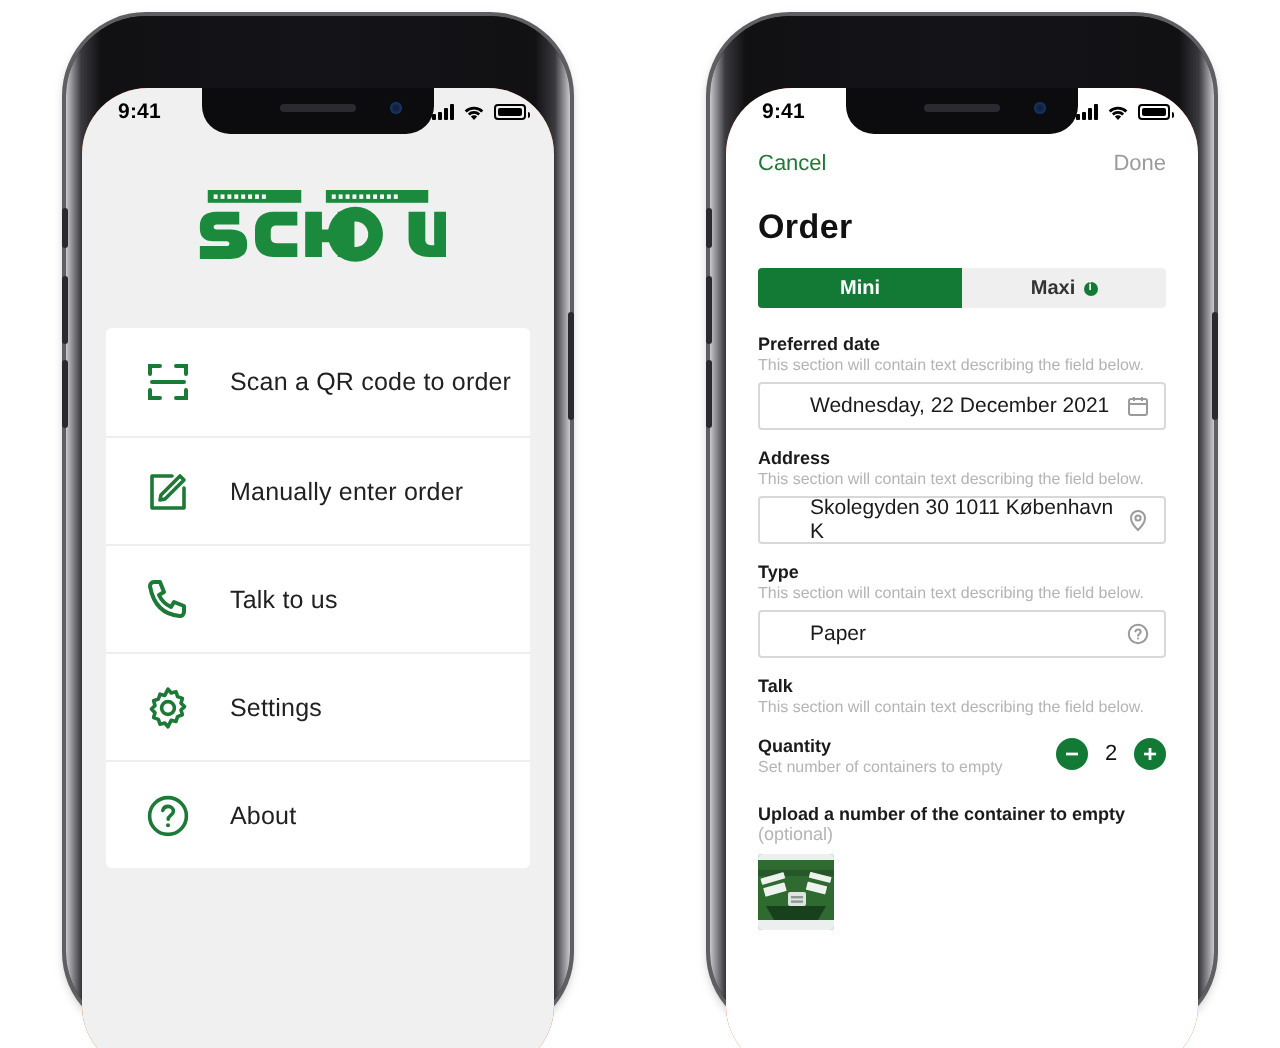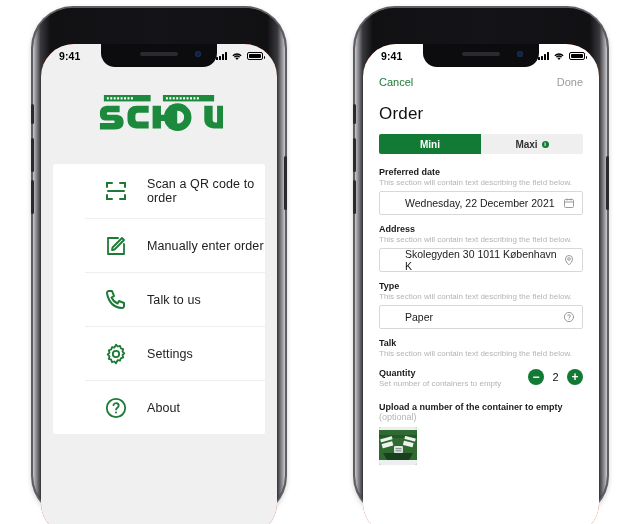--- a/index.html
+++ b/index.html
@@ -133,21 +133,20 @@
   .logo-wrap {
     height: 96px;
     display: flex; align-items: center; justify-content: center;
   }
   .logo { width: 128px; }
   .menu-card {
     margin: 0 12px;
     background: #fff;
     border-radius: 3px;
     overflow: hidden;
-    padding-left: 32px;
   }
   .menu-row {
     display: flex; align-items: center;
     height: 54px;
     padding: 0 0 0 16px;
     background: #fff;
     cursor: pointer;
   }
   .menu-row + .menu-row { border-top: 1.5px solid #eeeeee; }
   .menu-ico {
@@ -178,21 +177,21 @@
   }
   .nav-cancel { color: #1c7a36; cursor: pointer; }
   .nav-done   { color: #9b9b9b; cursor: pointer; }
   .order-body {
     flex: 1;
     padding: 4px 16px 0;
     overflow: hidden;
   }
   .order-title {
     font-size: 17px;
-    font-weight: normal;
+    font-weight: bold;
     color: #111;
     margin: 6px 0 10px;
     letter-spacing: .2px;
   }
   .segment {
     display: flex;
     height: 20px;
     border-radius: 2px;
     overflow: hidden;
     margin-bottom: 13px;

